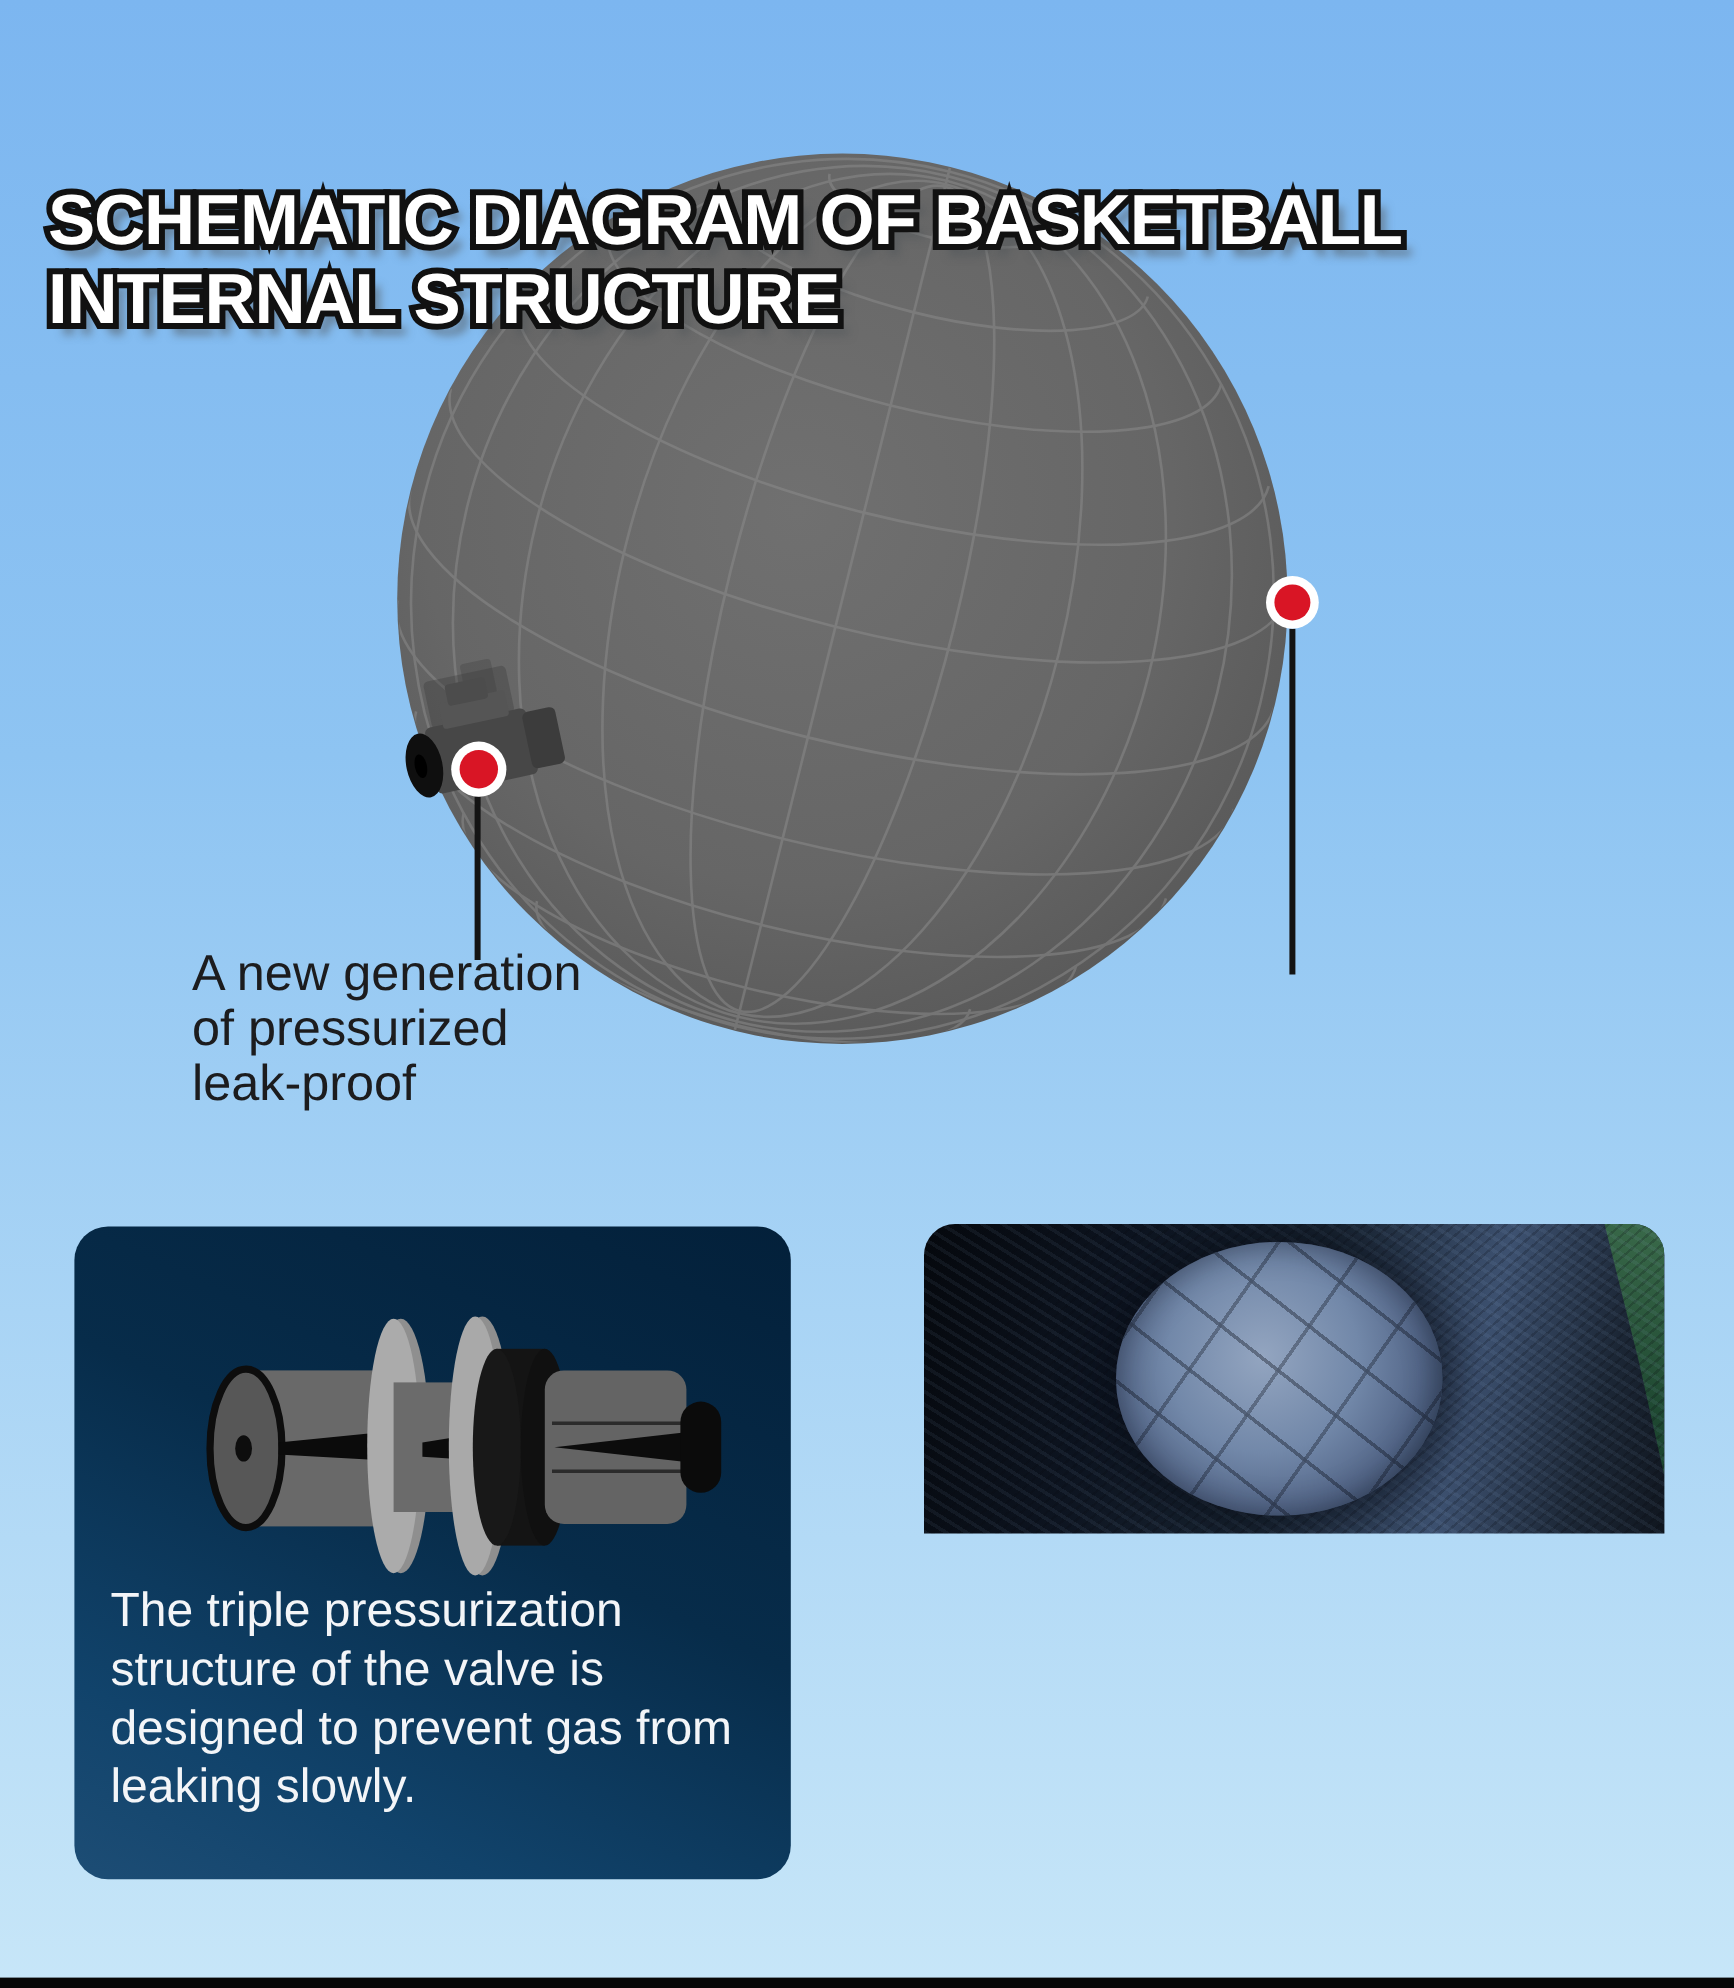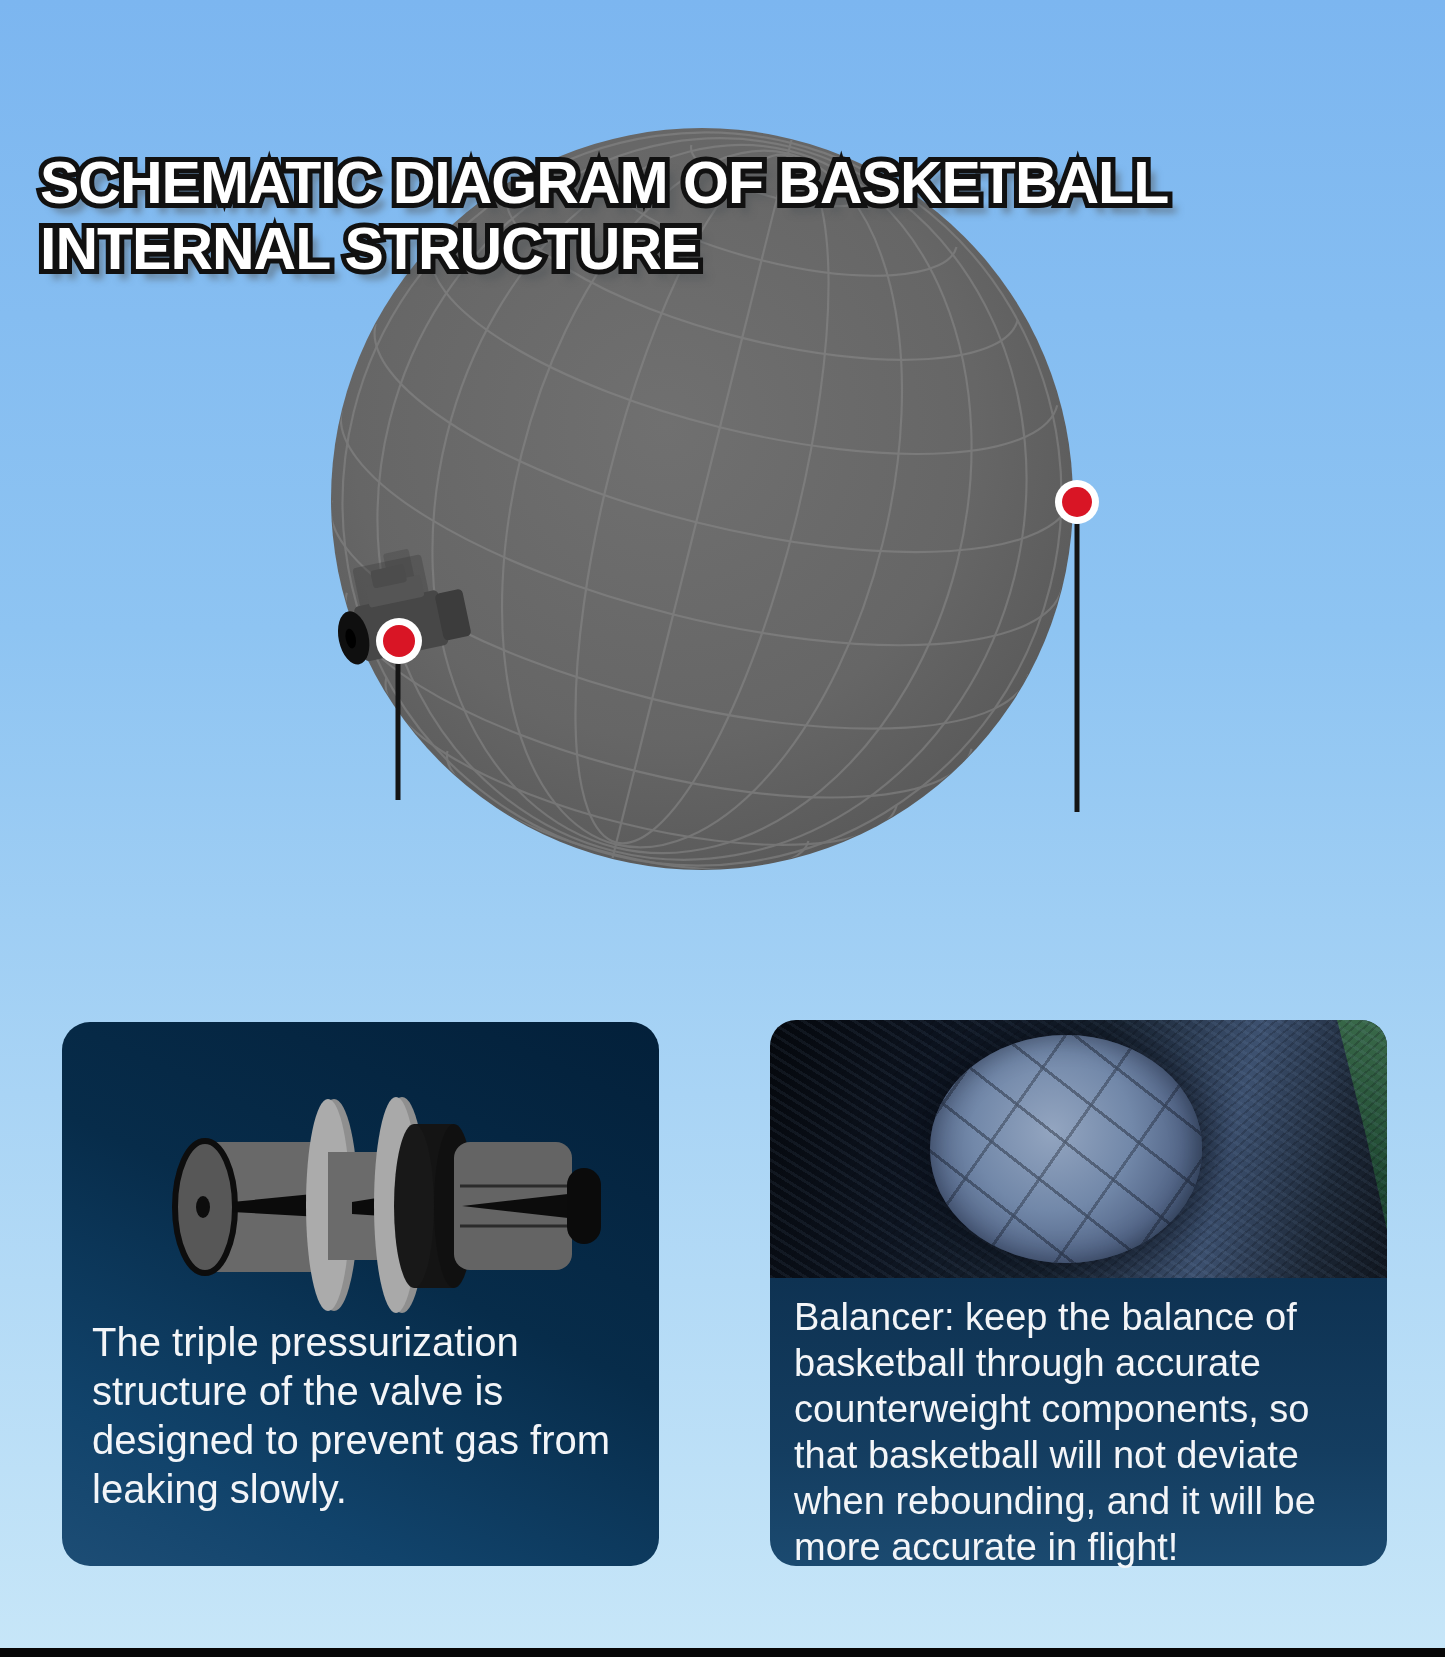--- a/index.html
+++ b/index.html
@@ -151,20 +151,23 @@
       <circle cx="1077" cy="502" r="22" fill="#ffffff"></circle>
       <circle cx="1077" cy="502" r="15" fill="#d91525"></circle>
     </g>
   </svg>
 
   <div class="title-block">
     <div class="title-line" data-text="SCHEMATIC DIAGRAM OF BASKETBALL">SCHEMATIC DIAGRAM OF BASKETBALL</div>
     <div class="title-line" data-text="INTERNAL STRUCTURE">INTERNAL STRUCTURE</div>
   </div>
 
+  <div class="callout-label left">A new generation
+of pressurized
+leak-proof</div>
 
   <div class="panel-left">
     <svg class="valve-illustration" width="597" height="290" viewBox="0 0 597 290">
       <rect x="143" y="100" width="125" height="130" fill="#696969"></rect>
       <ellipse cx="143" cy="165" rx="30" ry="66" fill="#575757" stroke="#0d0d0d" stroke-width="6"></ellipse>
       <ellipse cx="141" cy="165" rx="7" ry="11" fill="#0d0d0d"></ellipse>
       <polygon points="170,160 312,146 312,178 170,170" fill="#0b0b0b"></polygon>
       <ellipse cx="272" cy="163" rx="24" ry="106" fill="#8f8f8f"></ellipse>
       <ellipse cx="266" cy="163" rx="22" ry="106" fill="#ababab"></ellipse>
       <rect x="266" y="110" width="74" height="108" fill="#6b6b6b"></rect>
@@ -182,18 +185,15 @@
     </svg>
     <div class="panel-text">The triple pressurization structure of the valve is designed to prevent gas from leaking slowly.</div>
   </div>
 
   <div class="panel-right-photo">
     <div class="photo-green-sliver"></div>
     <div class="photo-texture"></div>
     <div class="balancer-disc"></div>
   </div>
 
-  <div class="panel-right-text">
-    <div class="panel-text">Balancer: keep the balance of basketball through accurate counterweight components, so that basketball will not deviate when rebounding, and it will be more accurate in flight!</div>
-  </div>
 
   <div class="bottom-bar"></div>
 </div>
 
 </body></html>

